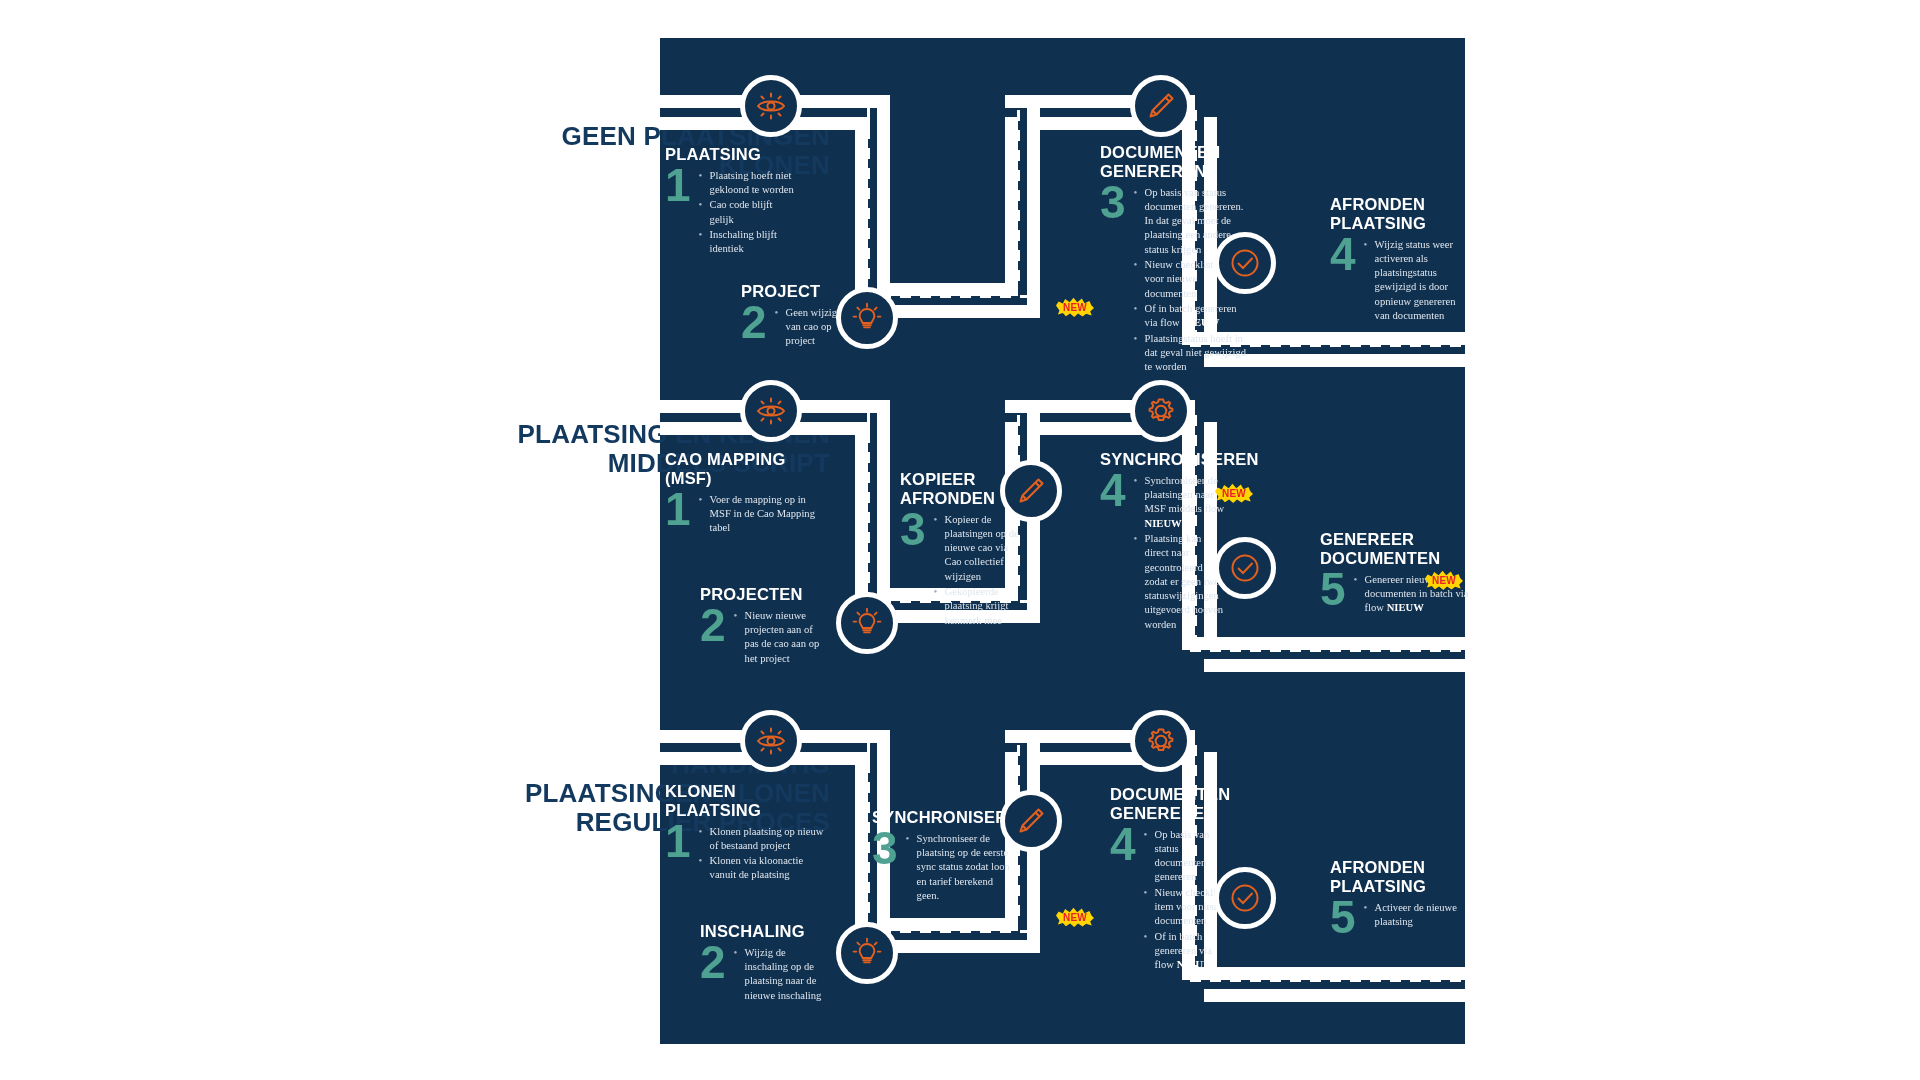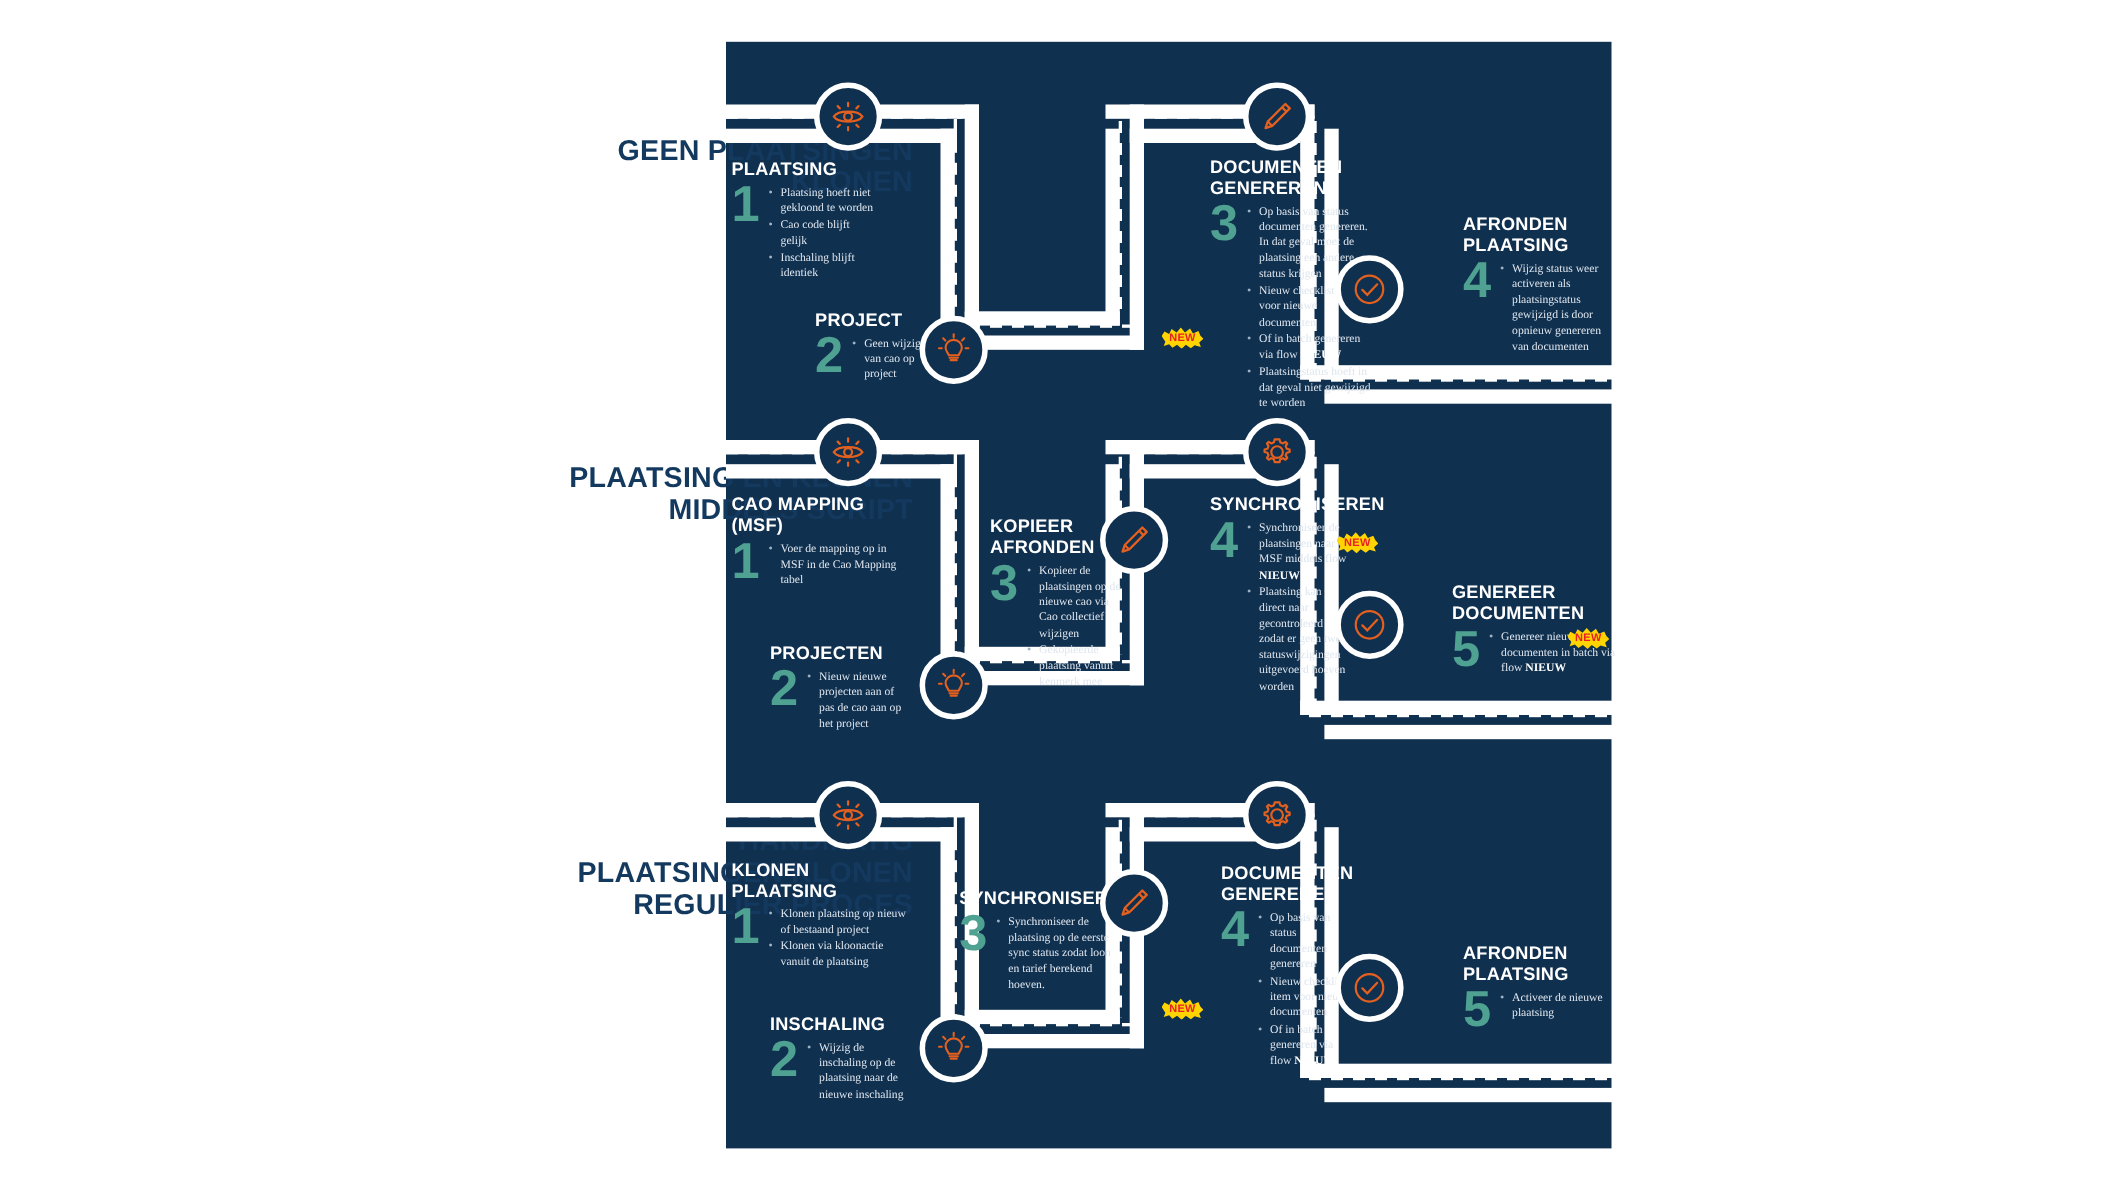--- a/index.html
+++ b/index.html
@@ -491,21 +491,21 @@
     </div>
   </div>
 
   <div class="step" style="left:900px;top:470px;width:120px;">
     <div class="head">KOPIEER
 AFRONDEN</div>
     <div class="body">
       <div class="num">3</div>
       <ul>
         <li>Kopieer de plaatsingen op de nieuwe cao via Cao collectief wijzigen</li>
-        <li>Gekopieerde plaatsing vanuit kenmerk mee</li>
+        <li>Gekopieerde plaatsing krijgt kenmerk mee</li>
       </ul>
     </div>
   </div>
 
   <div class="step" style="left:1100px;top:450px;width:125px;">
     <div class="head">SYNCHRONISEREN</div>
     <div class="body">
       <div class="num">4</div>
       <ul>
         <li>Synchroniseer de plaatsingen naar MSF middels flow <b>NIEUW</b></li>
@@ -552,21 +552,21 @@
         <li>Wijzig de inschaling op de plaatsing naar de nieuwe inschaling</li>
       </ul>
     </div>
   </div>
 
   <div class="step" style="left:872px;top:808px;width:140px;">
     <div class="head">SYNCHRONISEREN</div>
     <div class="body">
       <div class="num">3</div>
       <ul>
-        <li>Synchroniseer de plaatsing op de eerste sync status zodat loon en tarief berekend hoeven.</li>
+        <li>Synchroniseer de plaatsing op de eerste sync status zodat loon en tarief berekend geen.</li>
       </ul>
     </div>
   </div>
 
   <div class="step" style="left:1110px;top:785px;width:120px;">
     <div class="head">DOCUMENTEN
 GENEREREN</div>
     <div class="body">
       <div class="num">4</div>
       <ul>

